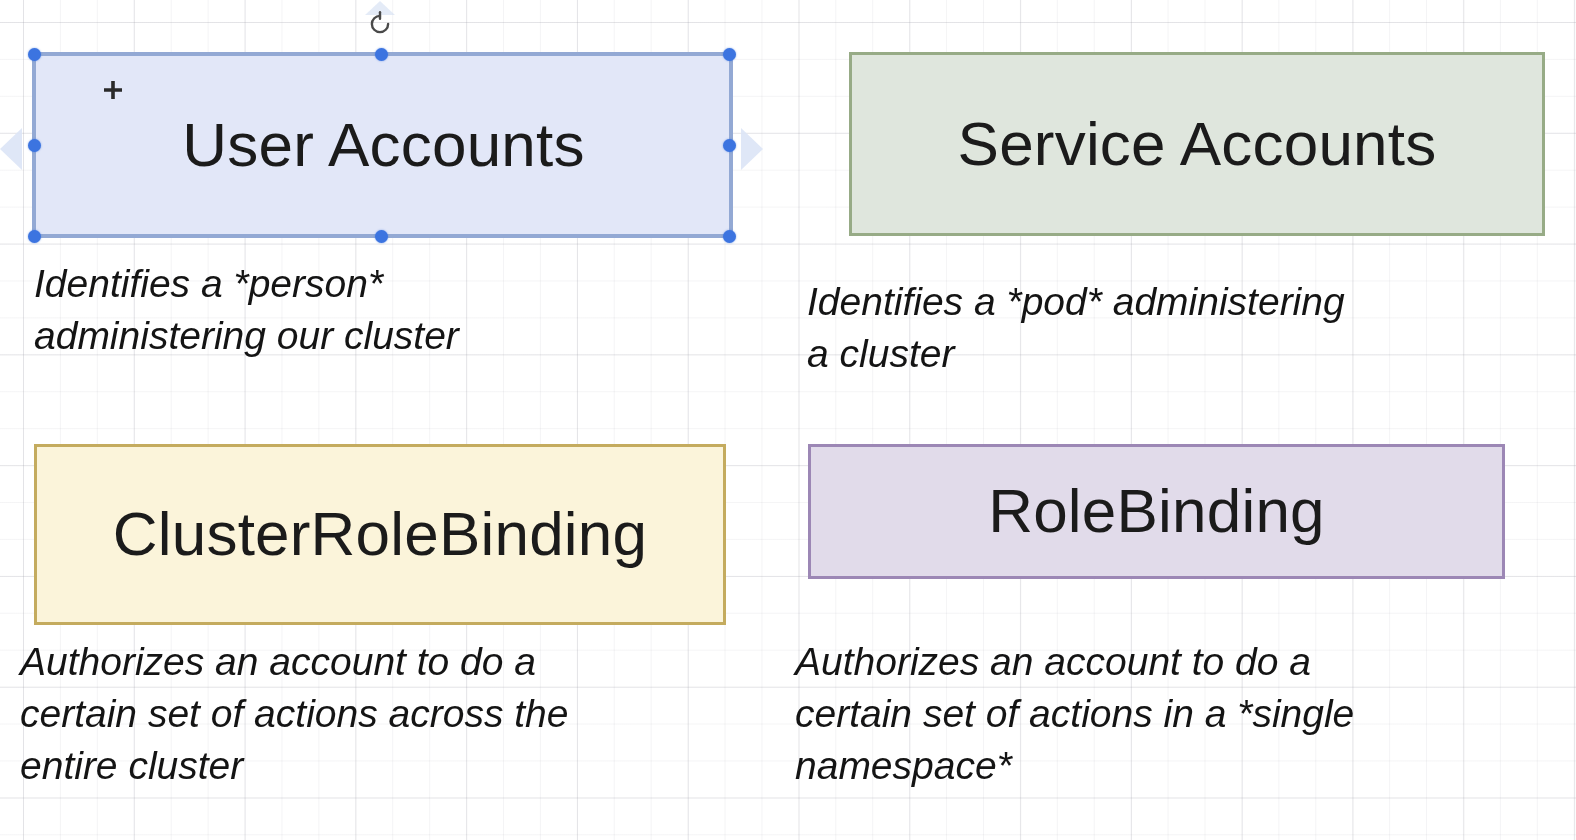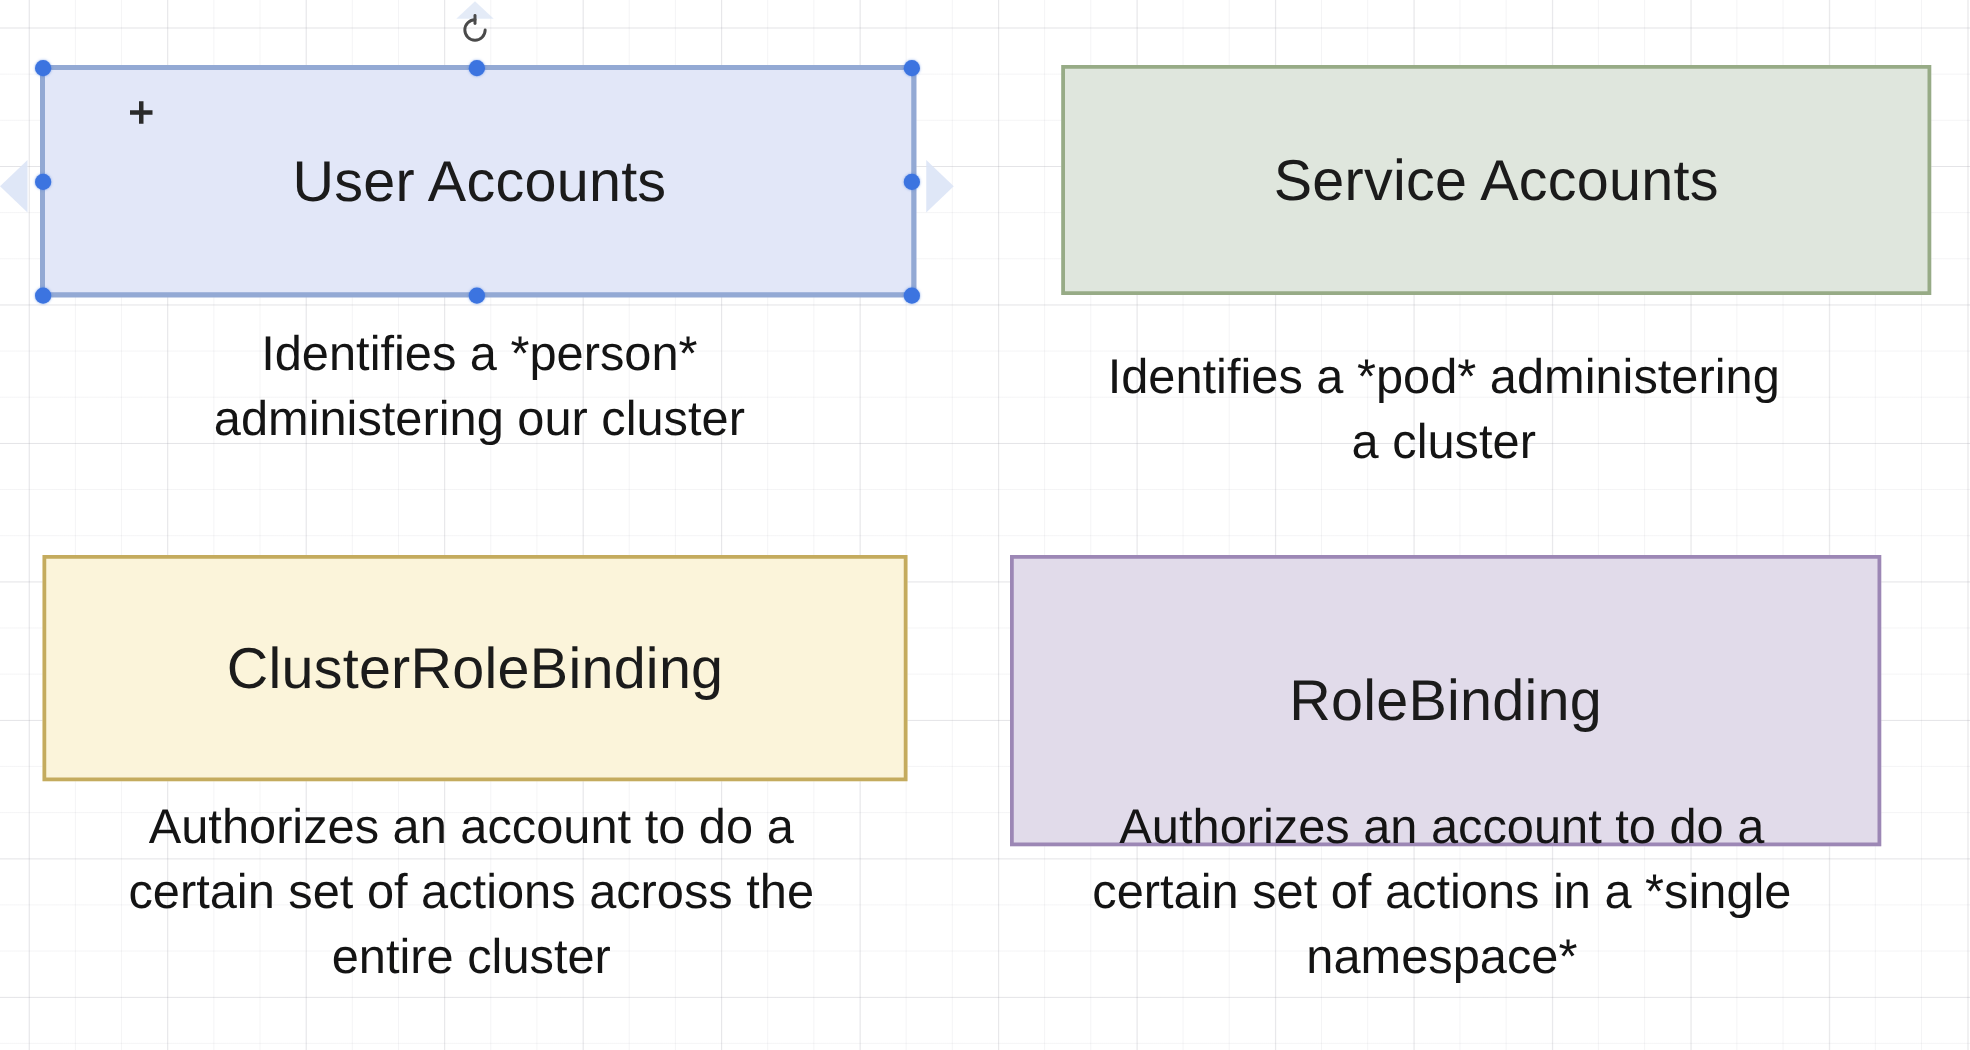--- a/index.html
+++ b/index.html
@@ -32,44 +32,44 @@
   .node {
     position: absolute;
     box-sizing: border-box;
     display: flex;
     align-items: center;
     justify-content: center;
     text-align: center;
   }
   .node .node-label {
     font-family: "Liberation Sans", sans-serif;
-    font-size: 46px;
+    font-size: 62px;
     line-height: 1.1;
     color: #1b1b1b;
     letter-spacing: 0.2px;
     font-weight: 400;
   }
 
   #node-user-accounts    { left: 34px;  top: 54px;  width: 699px; height: 182px;
                            background: #e2e7f8; border: 2px solid #8aa2d6; }
   #node-service-accounts { left: 849px; top: 52px;  width: 696px; height: 184px;
                            background: #dfe6dd; border: 3px solid #97ab86; }
   #node-clusterrolebinding { left: 34px;  top: 444px; width: 692px; height: 181px;
                            background: #fbf4da; border: 3px solid #c4ab5e; }
-  #node-rolebinding      { left: 808px; top: 444px; width: 697px; height: 233px;
+  #node-rolebinding      { left: 808px; top: 444px; width: 697px; height: 135px;
                            background: #e1dbea; border: 3px solid #9c87b5; }
 
   
   .caption {
     position: absolute;
     font-family: "Liberation Sans", sans-serif;
+    font-style: italic;
     font-size: 39px;
     line-height: 1.33;
     color: #141414;
-    text-align: center;
     white-space: pre-line;
     font-weight: 400;
   }
   #caption-user-accounts      { left: 34px;  top: 258px; width: 699px; }
   #caption-service-accounts   { left: 807px; top: 276px; width: 696px; }
   #caption-clusterrolebinding { left: 20px;  top: 636px; width: 714px; }
   #caption-rolebinding        { left: 795px; top: 636px; width: 717px; }
 
   
   #selection-overlay {

